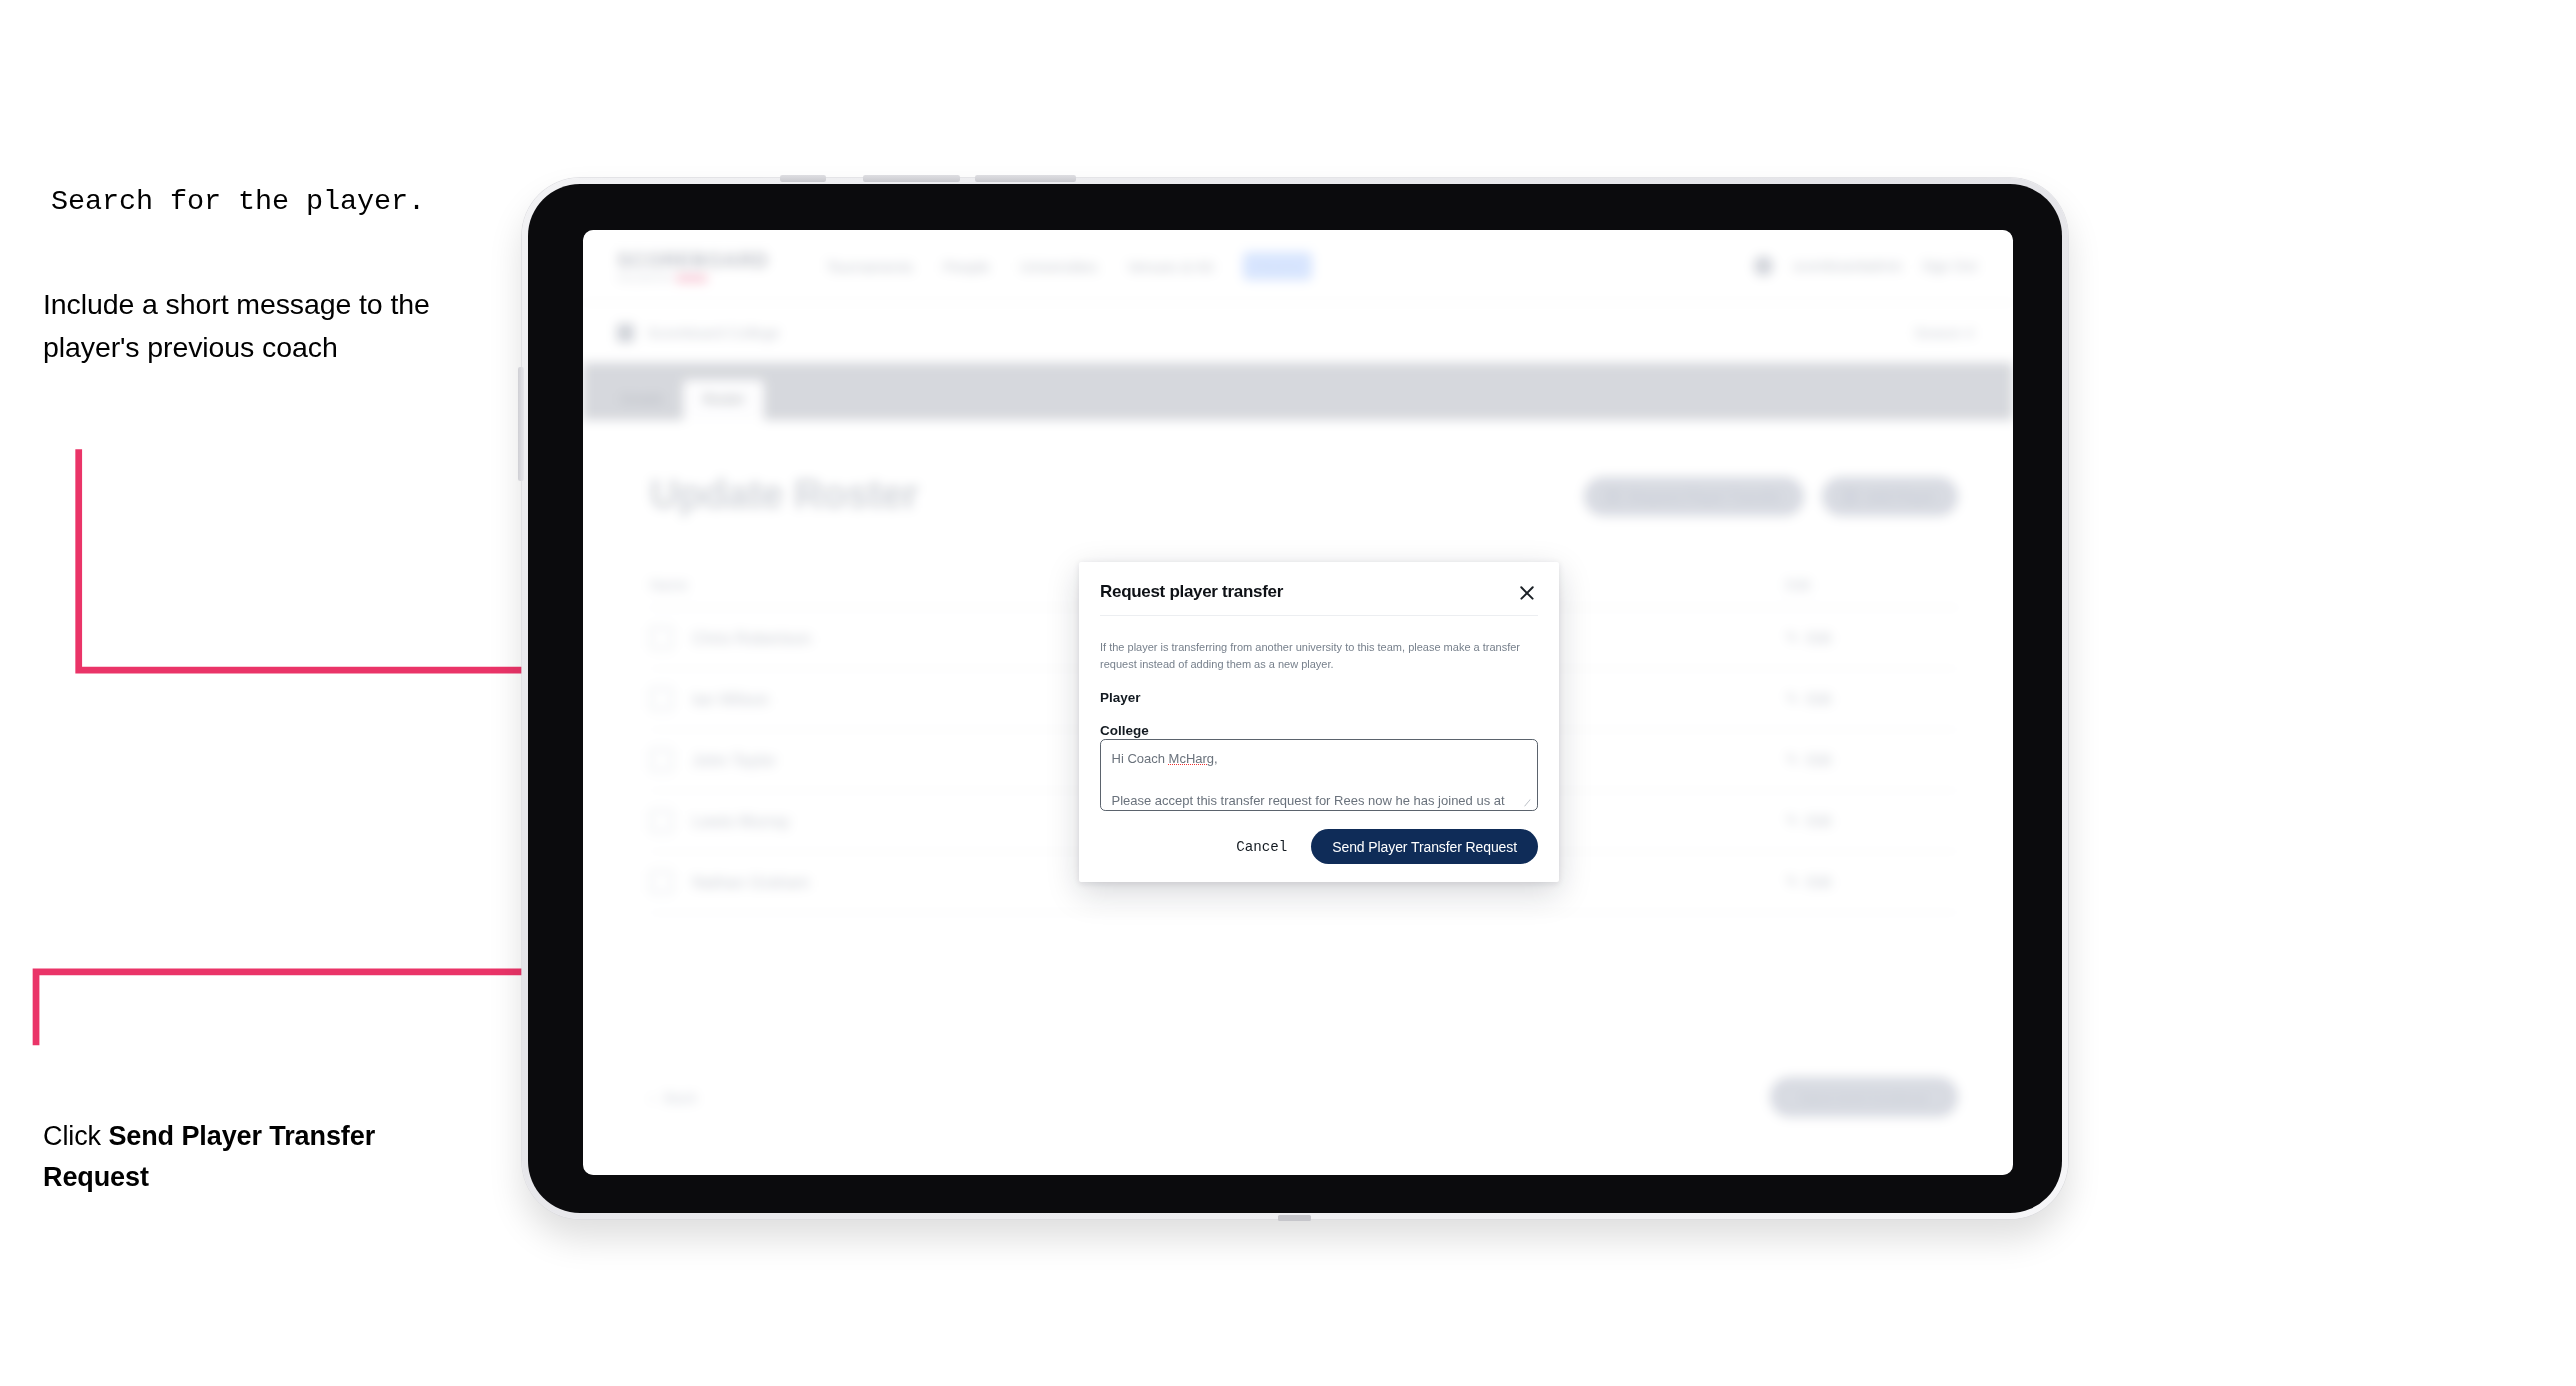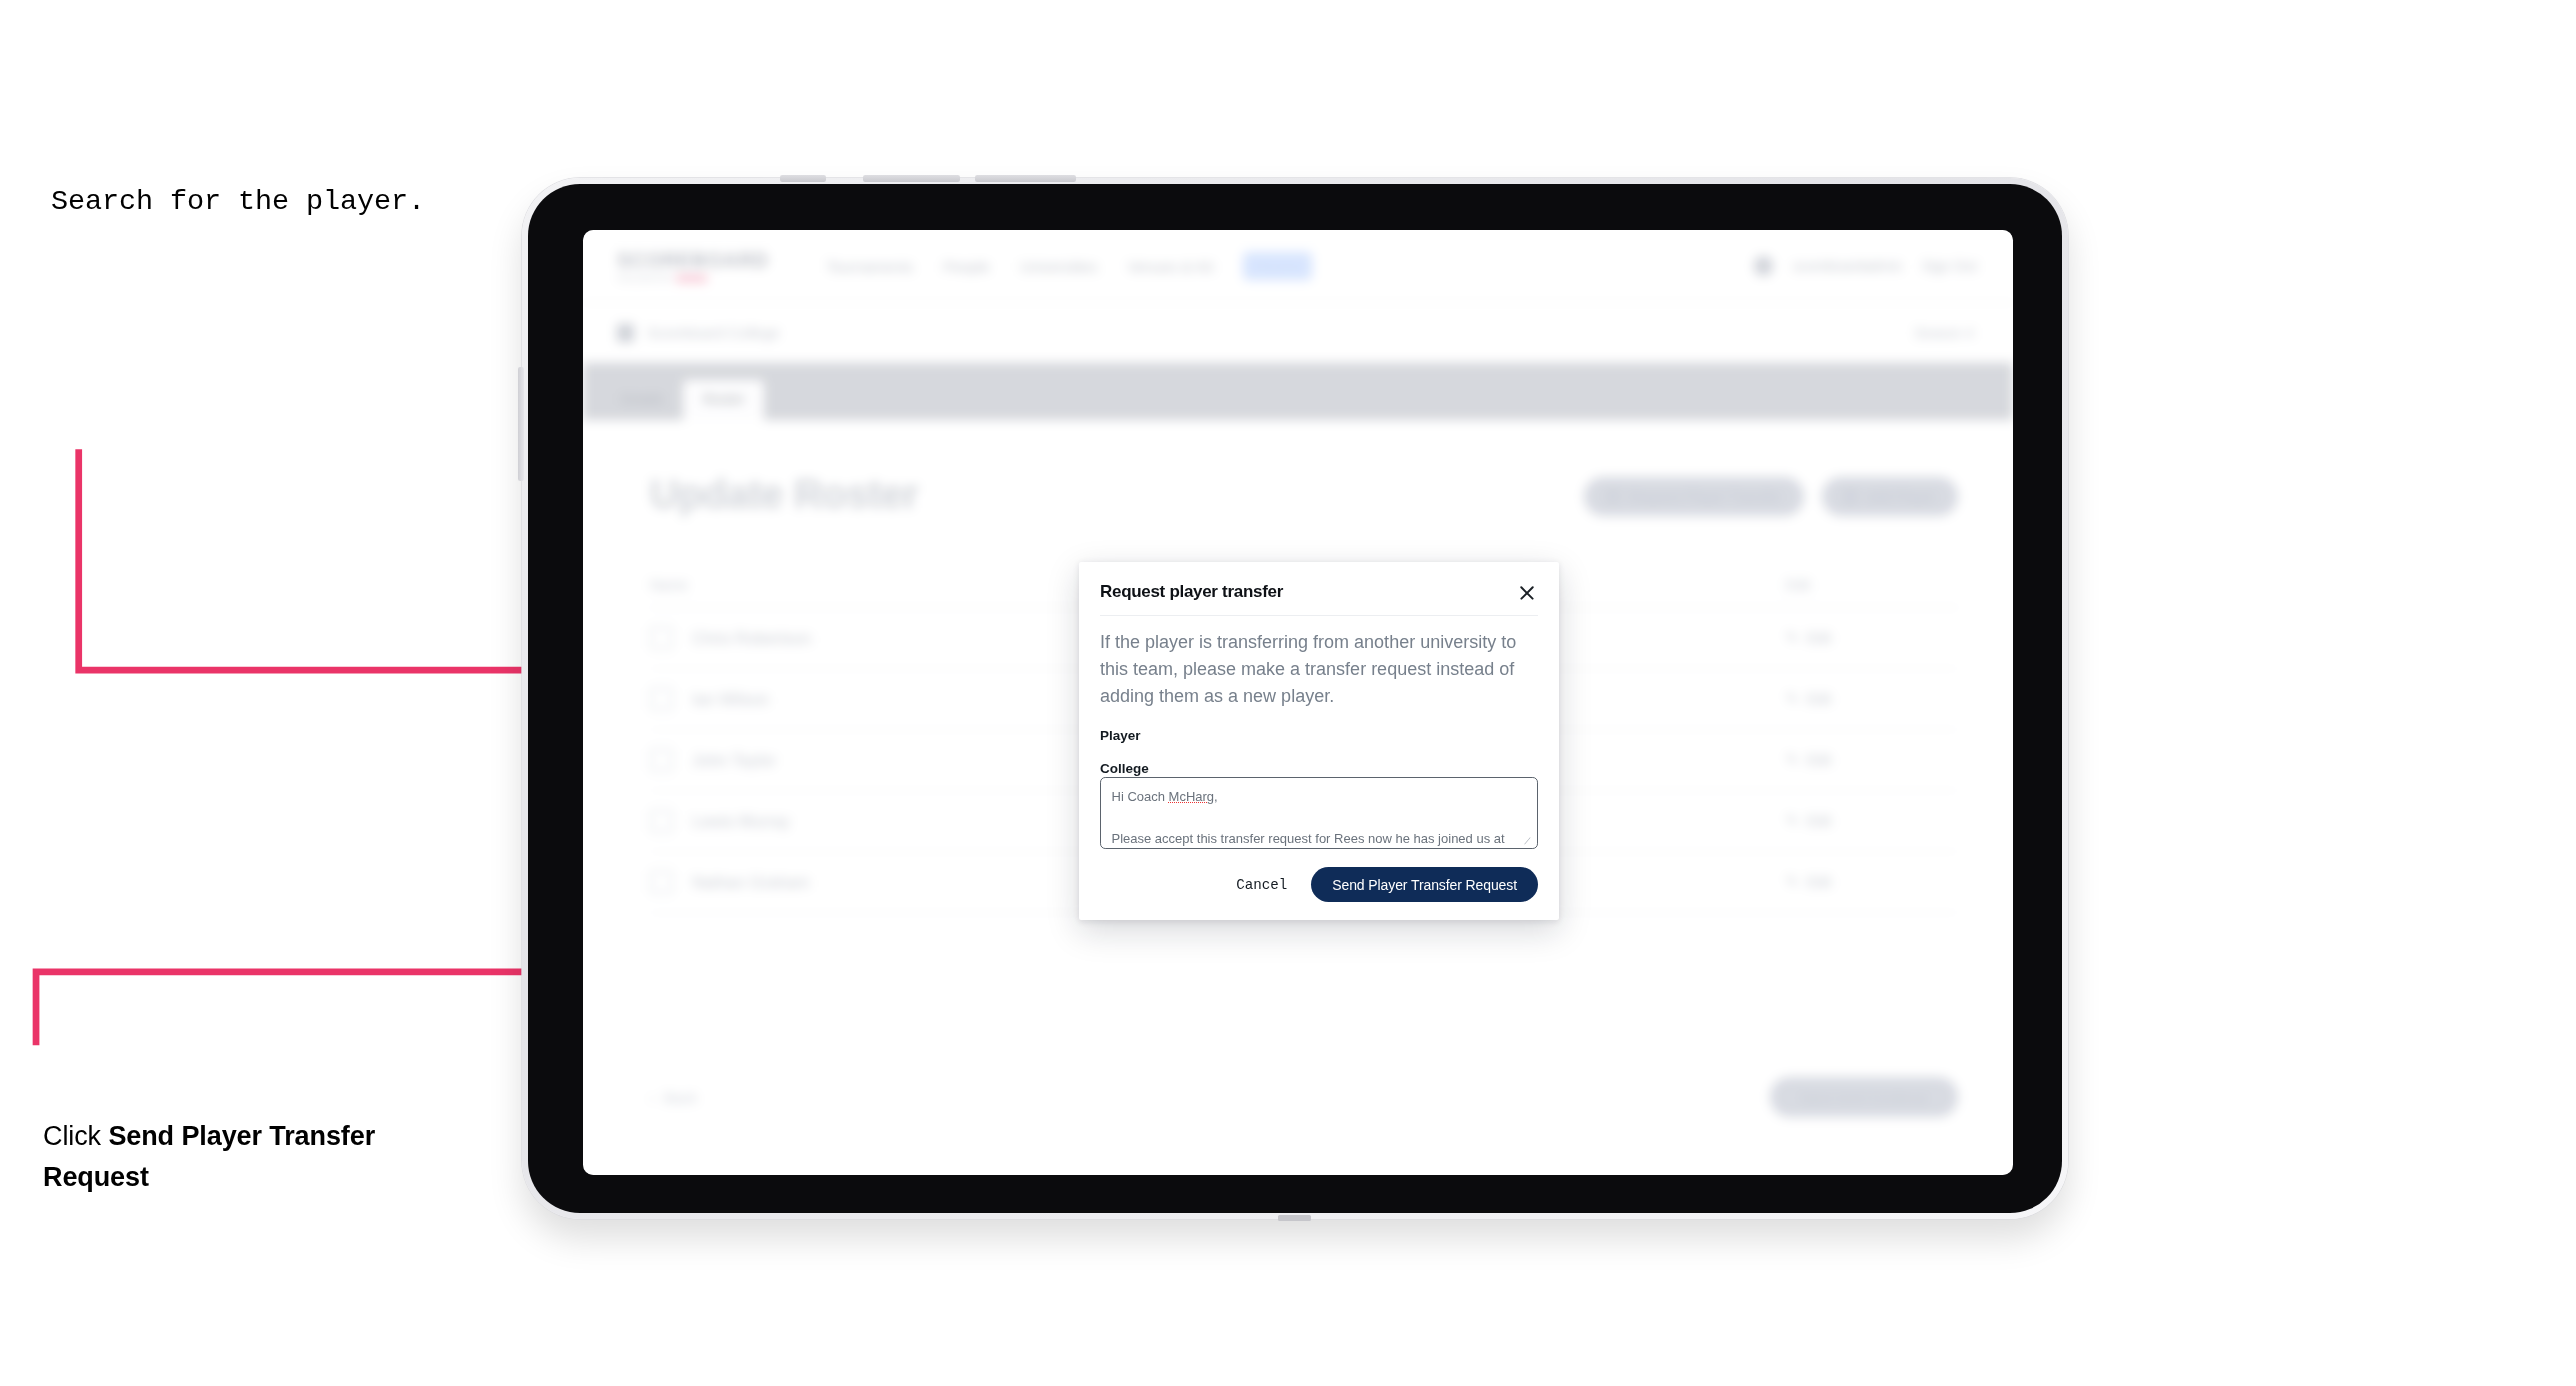--- a/index.html
+++ b/index.html
@@ -140,21 +140,21 @@
   #modal-title { font-size:17px; font-weight:700; color:#0e1116; letter-spacing:-0.3px; }
   #modal-close { margin-left:auto; width:22.5px; height:22.5px; position:relative;
                  cursor:pointer; }
   #modal-close:before, #modal-close:after {
     content:""; position:absolute; left:2.2px; top:10.5px; width:18px; height:1.8px;
     background:#1b2026; border-radius:1.5px;
   }
   #modal-close:before { transform: rotate(45deg); }
   #modal-close:after  { transform: rotate(-45deg); }
 
-  #modal-desc { margin-top:13px; font-size:18px; line-height:1.5; color:#77808c; }
+  #modal-desc { margin-top:23px; font-size:11px; line-height:1.5; color:#77808c; }
 
   .field-label { margin-top:18px; font-size:13.5px; font-weight:700; color:#131a21; }
   #player-input {
     margin-top:6.7px; width:100%; height:37px; border-radius:5.2px;
     border:0.7px solid #d7dbe0; background:#f1f2f4;
     padding: 0 12px; font-size:14.2px; color:#5d646d;
     font-family:"Liberation Sans", sans-serif;
   }
   #message-area {
     margin-top:1px; width:100%; height:72px; border-radius:5.2px;
@@ -178,20 +178,21 @@
               height:35px; padding:0 21px; font-size:14px; cursor:pointer;
               font-family:"Liberation Sans", sans-serif; letter-spacing:-0.1px; }
 </style>
 </head>
 <body>
 
 <div id="stage">
 
   <div class="annot" id="annot-top">Search for the player.</div>
 
+  <div class="annot" id="annot-mid">Include a short message to the player's previous coach</div>
 
   <div class="annot" id="annot-bottom"><span>Click </span><b>Send Player Transfer Request</b></div>
 
   <svg class="arrow-svg" viewBox="0 0 3440 1851">
 
     <path d="M 105 600 L 105 895 L 1345 895" fill="none" stroke="#ea3468" stroke-width="9"></path>
     <polyline points="1305,862 1352,895 1305,928" fill="none" stroke="#ea3468" stroke-width="9" stroke-linecap="round" stroke-linejoin="miter"></polyline>
 
     <path d="M 48 1396 L 48 1298 L 1873 1298 L 1873 1162" fill="none" stroke="#ea3468" stroke-width="9"></path>
     <polyline points="1838,1198 1873,1158 1908,1198" fill="none" stroke="#ea3468" stroke-width="9" stroke-linecap="round" stroke-linejoin="miter"></polyline>

